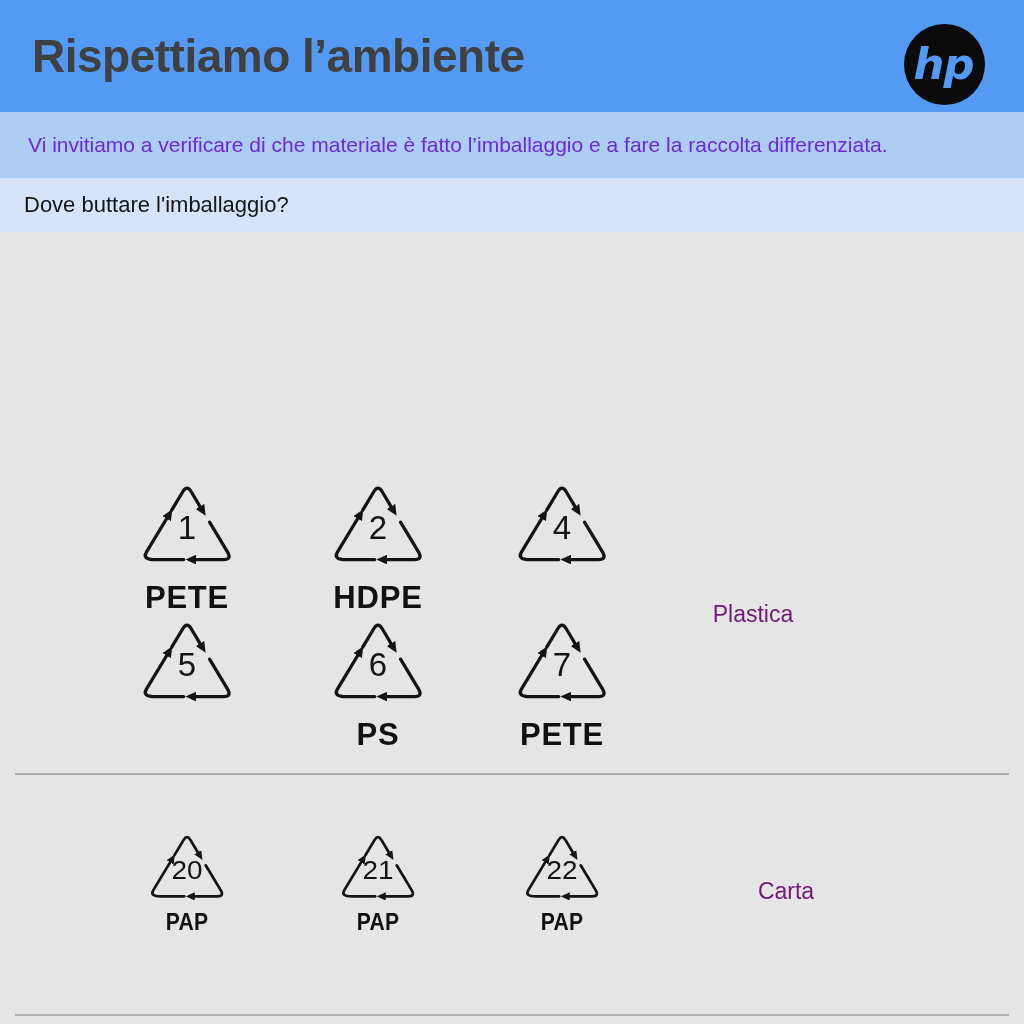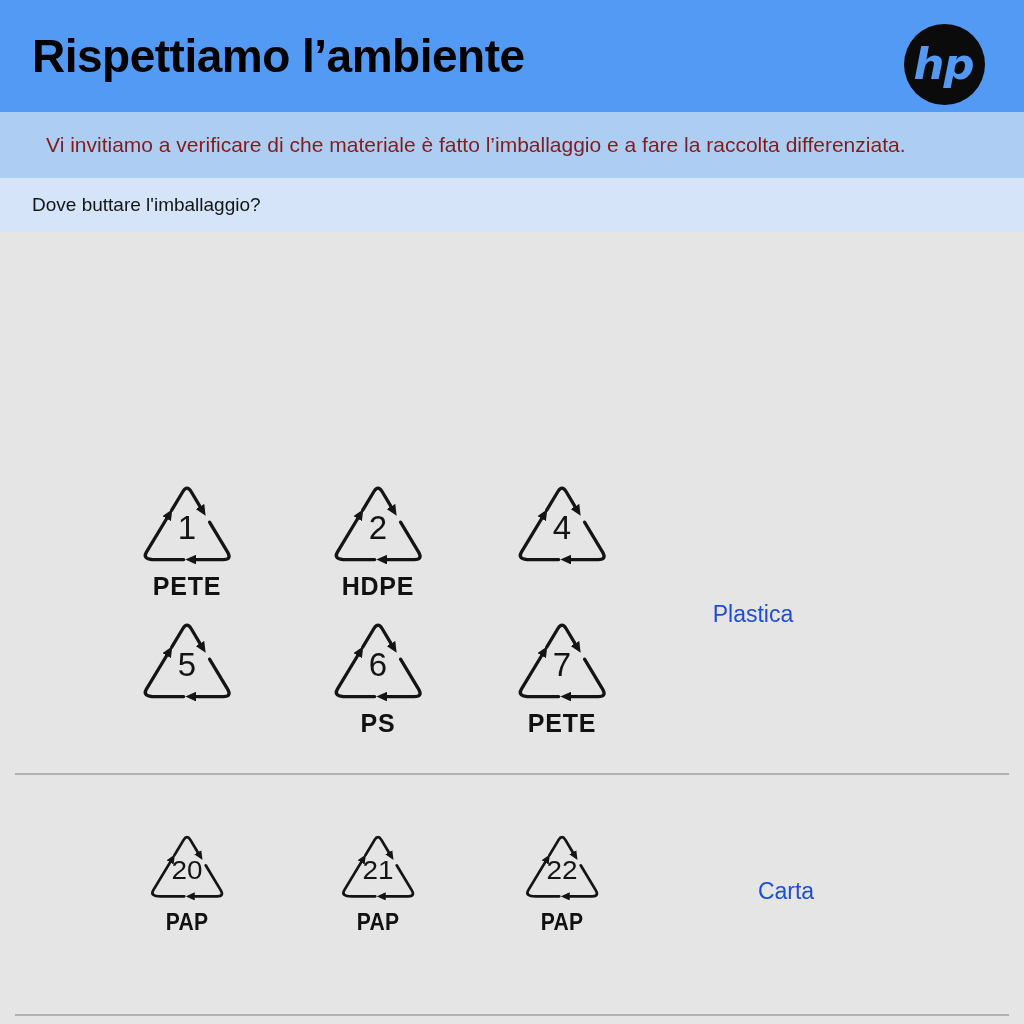--- a/index.html
+++ b/index.html
@@ -7,47 +7,47 @@
     --body-bg:#e5e5e5; --divider:#b1b1b1; --ink:#1a1a1a;
   }
   *{margin:0;padding:0;box-sizing:border-box;}
   html,body{background:#fff;}
   body{font-family:"Liberation Sans","DejaVu Sans",sans-serif;color:var(--ink);}
   #canvas{position:relative;width:1024px;height:1024px;overflow:hidden;background:var(--body-bg);}
 
   
   .header{position:absolute;left:0;top:0;width:1024px;height:112px;background:var(--header-bg);
           display:flex;align-items:center;}
-  .header h1{margin-left:32px;font-size:46px;font-weight:600;letter-spacing:-0.5px;color:#000000;}
+  .header h1{margin-left:32px;font-size:46px;font-weight:600;letter-spacing:-0.5px;color:#404040;}
   .hp-logo{position:absolute;left:904px;top:24px;width:81px;height:81px;}
 
   .subheader{position:absolute;left:0;top:112px;width:1024px;height:66px;background:var(--subheader-bg);
              display:flex;align-items:center;}
-  .subheader p{margin-left:46px;font-size:21px;font-weight:400;white-space:nowrap;color:#7f1d1d;}
+  .subheader p{margin-left:28px;font-size:21px;font-weight:400;white-space:nowrap;color:#6d28d9;}
 
   .question{position:absolute;left:0;top:178px;width:1024px;height:54px;background:var(--question-bg);
             display:flex;align-items:center;}
-  .question p{margin-left:32px;font-size:19px;color:#151515;}
+  .question p{margin-left:24px;font-size:22px;color:#151515;}
 
   
   .panel{position:absolute;left:0;top:232px;width:1024px;height:792px;background:var(--body-bg);}
 
   .divider{position:absolute;left:15px;width:994px;height:2px;background:var(--divider);}
   #divider-1{top:541px;} #divider-2{top:782px;}
 
   .cell{position:absolute;width:150px;text-align:center;}
   .cell svg{display:block;margin:0 auto;}
   .tri-stroke{stroke:#141414;stroke-width:3;fill:none;stroke-linecap:round;stroke-linejoin:round;}
   .num{font-family:"Liberation Sans","DejaVu Sans",sans-serif;font-size:30px;fill:#141414;}
   .num2{font-size:28px;}
-  .sym-label{font-weight:700;font-size:25px;letter-spacing:0.8px;color:#111;margin-top:8px;}
+  .sym-label{font-weight:700;font-size:31px;letter-spacing:0.8px;color:#111;margin-top:16px;}
   .cond .sym-label{transform:scaleX(0.88);letter-spacing:0.2px;}
   .cell.pap .sym-label{font-size:24px;margin-top:8px;}
 
-  .cat-label{position:absolute;transform:translate(-50%,-50%);font-size:23px;color:#1d4ed8;white-space:nowrap;}
+  .cat-label{position:absolute;transform:translate(-50%,-50%);font-size:23px;color:#701a75;white-space:nowrap;}
   #cat-plastica{left:753px;top:382px;}
   #cat-carta{left:753px;top:659px;margin-left:33px;}
 
   .defs-holder{position:absolute;width:0;height:0;overflow:hidden;}
 </style>
 </head>
 <body>
 
 <div id="canvas">
 

